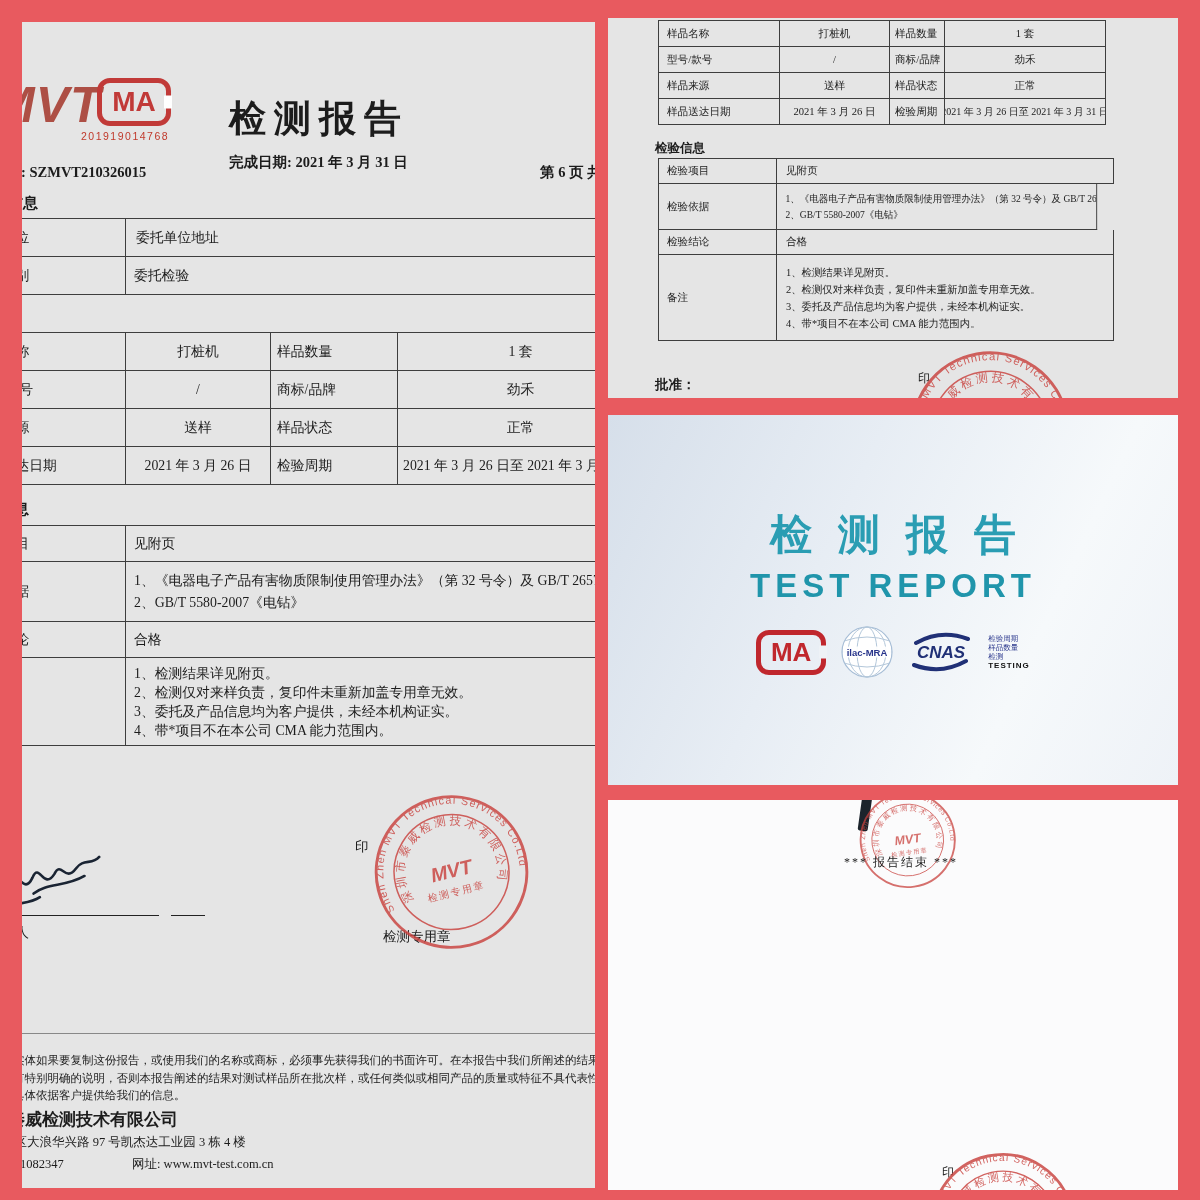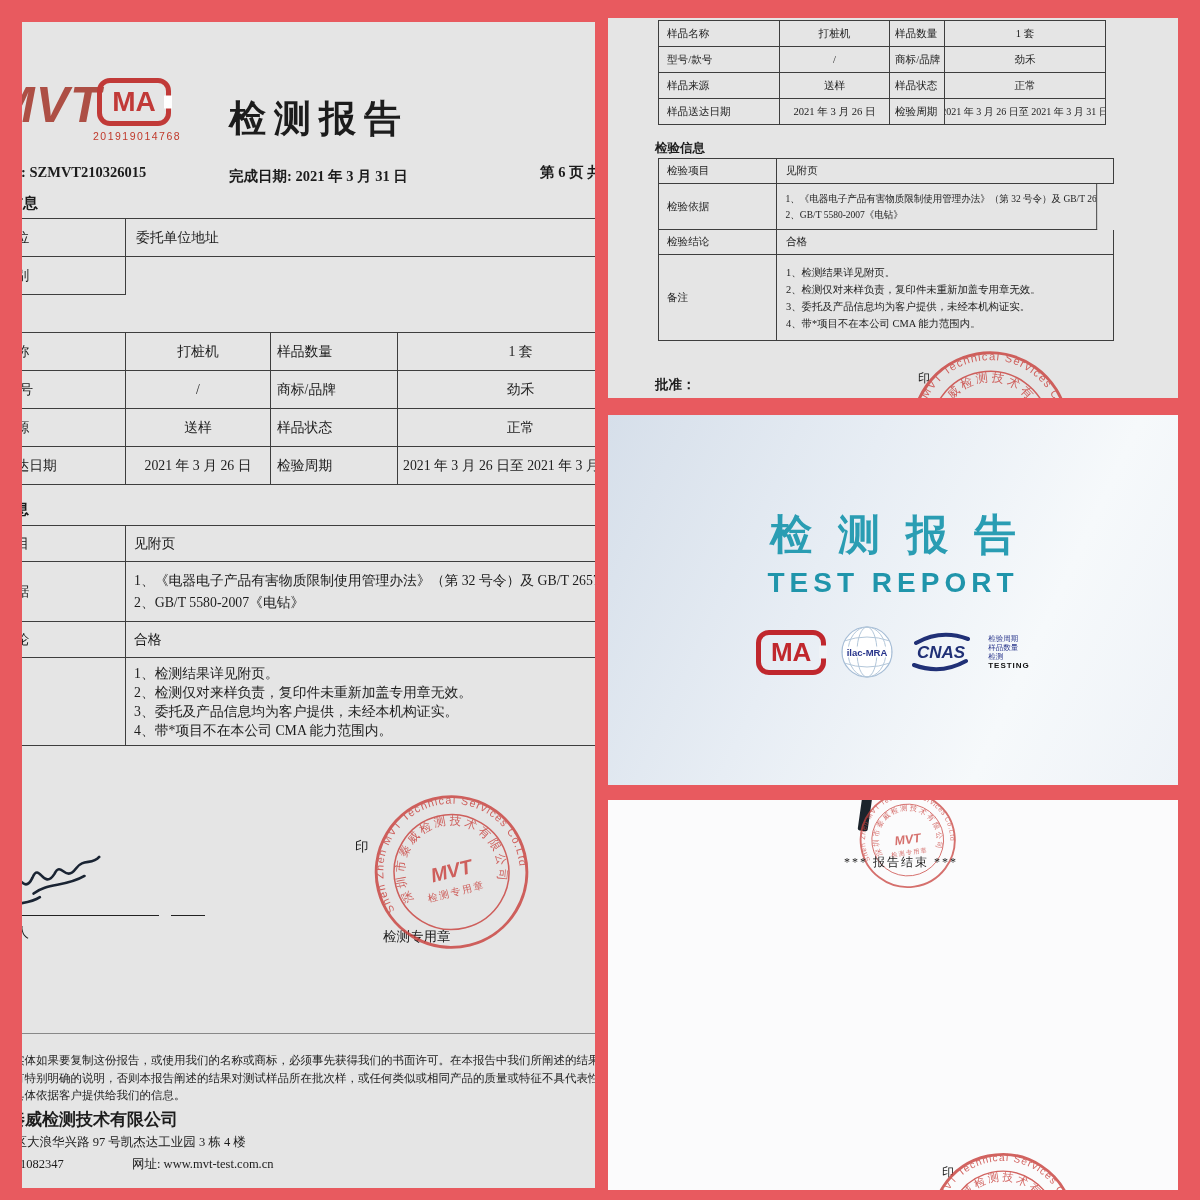--- a/index.html
+++ b/index.html
@@ -30,33 +30,34 @@
 <div class="canvas">
 
   <div class="panel" style="left:22px;top:22px;width:573px;height:1166px;">
     <div class="abs" style="left:-65px;top:0;width:760px;height:1166px;">
 
       <div class="abs" style="left:36px;top:54px;font-size:50px;font-weight:900;font-style:italic;color:#ad4f45;font-family:'Liberation Sans',sans-serif;letter-spacing:1px;">MVT</div>
       <div class="abs cma" style="left:140px;top:56px;width:74px;height:48px;font-size:28px;">
         <span>MA</span>
         <span class="gap"></span>
       </div>
-      <div class="abs" style="left:136px;top:108px;font-size:10.5px;color:#c0392b;letter-spacing:1.5px;font-family:'Liberation Sans',sans-serif;">201919014768</div>
+      <div class="abs" style="left:124px;top:108px;font-size:10.5px;color:#c0392b;letter-spacing:1.5px;font-family:'Liberation Sans',sans-serif;">201919014768</div>
       <div class="abs" style="left:272px;top:72px;font-size:37px;font-weight:bold;letter-spacing:8px;">检测报告</div>
 
       <div class="abs bold" style="left:6px;top:141px;font-size:14.5px;">报告编号: SZMVT210326015</div>
-      <div class="abs bold" style="left:272px;top:145px;font-size:14.5px;">完成日期: 2021 年 3 月 31 日</div>
+      <div class="abs bold" style="left:272px;top:131px;font-size:14.5px;">完成日期: 2021 年 3 月 31 日</div>
       <div class="abs bold" style="left:583px;top:141px;font-size:14.5px;white-space:nowrap;">第 6 页 共</div>
 
       <div class="abs bold" style="left:6px;top:172px;font-size:15px;">委托方信息</div>
 
       <div class="tbl" style="left:6px;top:196px;grid-template-columns:162px 578px;grid-template-rows:38px 38px 38px;width:740px;">
         <div class="c p1cell" style="padding-left:10px;">委托单位</div>
         <div class="c p1cell" style="padding-left:10px;">委托单位地址</div>
         <div class="c p1cell" style="padding-left:10px;">检验类别</div>
+        <div class="c p1cell" style="padding-left:8px;">委托检验</div>
       </div>
 
       <div class="tbl" style="left:6px;top:310px;grid-template-columns:162px 145px 127px 306px;grid-template-rows:38px 38px 38px 38px;width:740px;">
         <div class="c p1cell" style="padding-left:10px;">样品名称</div>
         <div class="c p1cell ctr">打桩机</div>
         <div class="c p1cell" style="padding-left:6px;">样品数量</div>
         <div class="c p1cell ctr" style="padding-right:60px;">1 套</div>
         <div class="c p1cell" style="padding-left:10px;">型号/款号</div>
         <div class="c p1cell ctr">/</div>
         <div class="c p1cell" style="padding-left:6px;">商标/品牌</div>
@@ -172,21 +173,21 @@
           </defs>
           <text font-size="11.5" letter-spacing="1.2" fill="#c9423e" font-family="Liberation Sans,sans-serif"><textPath href="#sp1o">Shen Zhen MVT Technical Services Co.Ltd</textPath></text>
           <text font-size="12.5" letter-spacing="3" fill="#c9423e"><textPath href="#sp1i">深圳市秦威检测技术有限公司</textPath></text>
           <text x="85" y="91" text-anchor="middle" font-size="21" font-weight="bold" font-style="italic" fill="#c9423e" font-family="Liberation Sans,sans-serif">MVT</text>
           <text x="85" y="110" text-anchor="middle" font-size="10.5" letter-spacing="2" fill="#c9423e">检测专用章</text>
         </svg></div>
   </div>
 
   <div class="panel" style="left:608px;top:415px;width:570px;height:370px;background:linear-gradient(115deg,#d6dfea 0%,#e7edf4 38%,#f6f9fb 72%,#eef2f7 100%);">
     <div class="abs" style="left:0;top:92px;width:570px;text-align:center;font-size:42px;font-weight:bold;color:#2a9db3;letter-spacing:26px;text-indent:26px;">检测报告</div>
-    <div class="abs" style="left:0;top:152px;width:570px;text-align:center;font-size:28px;font-weight:600;color:#2095ab;letter-spacing:5px;font-family:'Liberation Sans',sans-serif;">TEST REPORT</div>
+    <div class="abs" style="left:0;top:152px;width:570px;text-align:center;font-size:33px;font-weight:600;color:#2095ab;letter-spacing:5px;font-family:'Liberation Sans',sans-serif;">TEST REPORT</div>
 
     <div class="abs" style="left:0;top:210px;width:570px;display:flex;align-items:center;justify-content:center;gap:14px;">
       <div class="cma" style="width:70px;height:45px;font-size:26px;border-width:5px;border-color:#c0272d;color:#c0272d;">
         <span>MA</span>
         <span class="gap" style="background:#eef2f6;"></span>
       </div>
       <svg width="54" height="54" viewBox="0 0 54 54">
         <circle cx="27" cy="27" r="25" fill="#ffffff" stroke="#a6bdd6" stroke-width="1.2"></circle>
         <ellipse cx="27" cy="27" rx="10" ry="25" fill="none" stroke="#b3c7da" stroke-width="1"></ellipse>
         <ellipse cx="27" cy="27" rx="19" ry="25" fill="none" stroke="#b3c7da" stroke-width="1"></ellipse>

